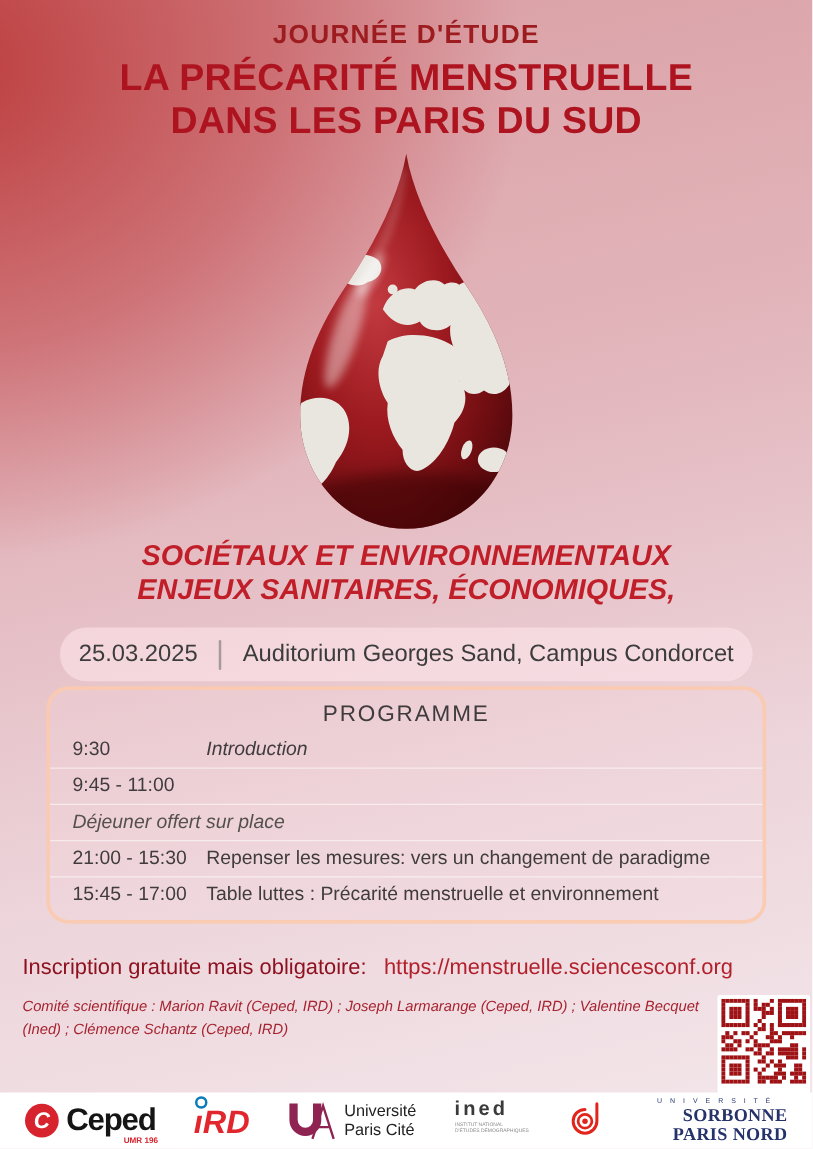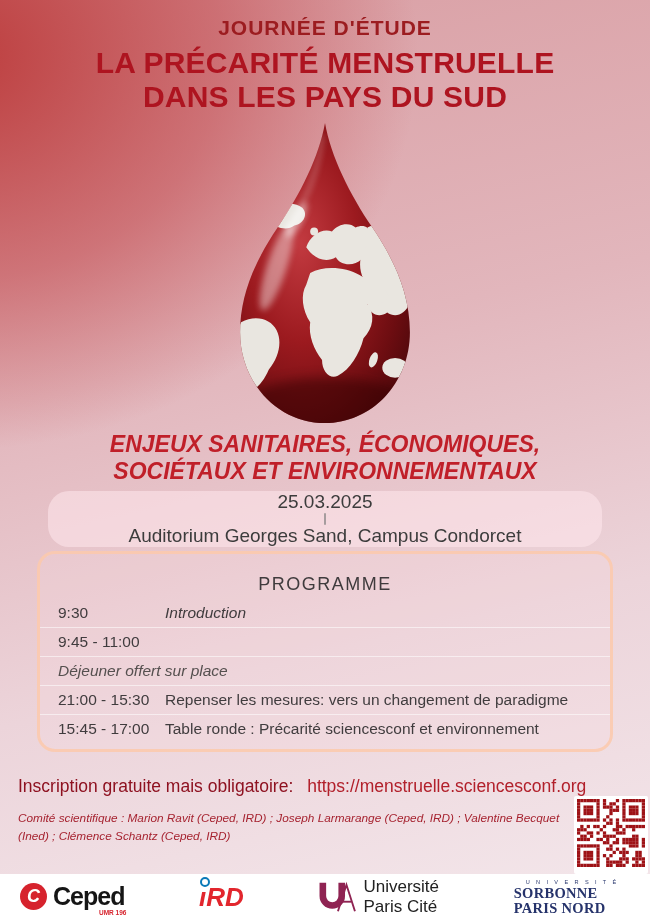--- a/index.html
+++ b/index.html
@@ -10,26 +10,26 @@
       radial-gradient(95% 58% at -6% 6%, rgba(188,58,58,.96) 0%, rgba(196,80,84,.62) 42%, rgba(196,80,84,0) 74%),
       linear-gradient(167deg,#d99ea3 0%,#e2b6bc 38%,#ecd4da 68%,#f4e8ec 100%);
   }
   .kicker{padding-top:16px;text-align:center;font-size:21px;font-weight:700;
     letter-spacing:1px;color:#9c1c20;}
   .title{margin-top:6px;text-align:center;font-size:30px;font-weight:700;
     line-height:1.12;color:#ae1420;letter-spacing:.2px;}
   .drop-wrap{width:230px;height:312px;margin:4px auto 0;}
   .subtitle{margin-top:2px;text-align:center;font-style:italic;font-weight:700;
     font-size:23px;line-height:1.18;color:#c01f29;}
-  .date-pill{width:554px;height:56px;margin:6px auto 0;border-radius:21px;
+  .date-pill{width:554px;height:43px;margin:17px auto 0;border-radius:21px;
     background:rgba(255,232,236,.55);display:flex;align-items:center;justify-content:center;
-    font-size:19px;color:#3c3c3c;flex-direction:column;}
+    font-size:19px;color:#3c3c3c;}
   .date-sep{width:2px;height:24px;background:#7b7b7b;opacity:.65;margin:0 17px;border-radius:1px;}
   .programme{width:570px;margin:4px auto 0;border:3px solid rgba(252,201,172,.85);
-    border-radius:18px;background:rgba(248,219,224,.20);padding:18px 0 6px;}
+    border-radius:18px;background:rgba(248,219,224,.20);padding:7px 0 6px;}
   .prog-heading{text-align:center;font-size:18px;letter-spacing:1.5px;color:#3f3b3d;
     font-weight:400;padding:2px 0 4px;}
   .prog-row{display:flex;align-items:flex-end;padding:5px 0 5px 18px;font-size:15.5px;
     color:#403c3e;min-height:17px;}
   .prog-row + .prog-row{border-top:1px solid rgba(255,255,255,.55);}
   .prog-time{flex:0 0 107px;}
   .prog-label{flex:1;padding-right:10px;}
   .it{font-style:italic;}
   .lunch{color:#55504f;}
   .registration{margin:24px 0 0 18px;font-size:17.5px;}
@@ -44,42 +44,42 @@
   .ceped{display:flex;align-items:center;gap:6px;position:relative;}
   .ceped-disc{width:27px;height:27px;border-radius:50%;background:#d6232d;color:#fff;
     display:flex;align-items:center;justify-content:center;font-weight:700;font-size:18px;font-style:italic;}
   .ceped-name{font-size:25px;font-weight:700;letter-spacing:-1px;color:#151515;line-height:1;}
   .ceped-umr{position:absolute;right:-2px;bottom:-6px;font-size:6.5px;color:#d6232d;font-weight:700;}
   
   .ird{position:relative;font-size:26px;font-weight:700;font-style:italic;color:#e2262d;line-height:1;}
   .ird-dot{position:absolute;left:1px;top:-7px;width:6px;height:6px;border:2px solid #0a7ab8;border-radius:50%;background:#fff;}
   
   .upc{display:flex;align-items:center;gap:7px;}
-  .upc-text{font-size:17px;color:#222;line-height:1.12;}
+  .upc-text{font-size:13px;color:#222;line-height:1.12;}
   
   .ined{display:flex;align-items:flex-start;gap:4px;}
   .ined-col{display:flex;flex-direction:column;}
   .ined-name{font-size:16px;font-weight:700;letter-spacing:2.5px;color:#3a3a3a;line-height:1;}
   .ined-tag{font-size:6px;transform:scale(.66);transform-origin:left top;color:#8a8a8a;line-height:1.25;white-space:nowrap;margin-top:2px;}
   
-  .uspn{display:flex;flex-direction:column;align-items:flex-start;line-height:1;}
+  .uspn{display:flex;flex-direction:column;align-items:flex-end;line-height:1;}
   .uspn-top{font-size:7px;transform:scale(.8);letter-spacing:3px;color:#2c3a70;margin-bottom:1px;}
   .uspn-big{font-family:"Liberation Serif",serif;font-weight:700;font-size:14.5px;
     letter-spacing:.3px;color:#26336b;}
 </style>
 </head>
 <body>
 
 <div class="poster">
 
   <div class="kicker">JOURNÉE D'ÉTUDE</div>
 
   <div class="title">
     <div>LA PRÉCARITÉ MENSTRUELLE</div>
-    <div>DANS LES PAYS DU SUD</div>
+    <div>DANS LES PARIS DU SUD</div>
   </div>
 
   <div class="drop-wrap">
     <svg width="230" height="312" viewBox="0 0 230 316">
       <defs>
         <radialGradient id="gBody" cx="36%" cy="40%" r="78%">
           <stop offset="0%" stop-color="#c23a40"></stop>
           <stop offset="42%" stop-color="#9c1a1f"></stop>
           <stop offset="78%" stop-color="#6d0d11"></stop>
           <stop offset="100%" stop-color="#4c080b"></stop>
@@ -110,22 +110,22 @@
           <ellipse cx="186" cy="254" rx="13" ry="10"></ellipse>
         </g>
         <ellipse cx="66" cy="152" rx="10" ry="46" fill="#ffffff" opacity=".42" filter="url(#b3)" transform="rotate(18 66 152)"></ellipse>
         <ellipse cx="86" cy="104" rx="6" ry="20" fill="#ffffff" opacity=".5" filter="url(#b3)" transform="rotate(28 86 104)"></ellipse>
         <path d="M112 18 C 110 40 104 64 92 88" stroke="#ffffff" stroke-width="3" fill="none" opacity=".35" filter="url(#b3)"></path>
       </g>
     </svg>
   </div>
 
   <div class="subtitle">
+    <div>SOCIÉTAUX ET ENVIRONNEMENTAUX</div>
     <div>ENJEUX SANITAIRES, ÉCONOMIQUES,</div>
-    <div>SOCIÉTAUX ET ENVIRONNEMENTAUX</div>
   </div>
 
   <div class="date-pill">
     <span>25.03.2025</span>
     <span class="date-sep"></span>
     <span>Auditorium Georges Sand, Campus Condorcet</span>
   </div>
 
   <div class="programme">
     <div class="prog-heading">PROGRAMME</div>
@@ -138,21 +138,21 @@
     </div>
     <div class="prog-row">
       <span class="prog-label it lunch">Déjeuner offert sur place</span>
     </div>
     <div class="prog-row">
       <span class="prog-time">21:00 - 15:30</span>
       <span class="prog-label">Repenser les mesures: vers un changement de paradigme</span>
     </div>
     <div class="prog-row">
       <span class="prog-time">15:45 - 17:00</span>
-      <span class="prog-label">Table ronde : Précarité sciencesconf et environnement</span>
+      <span class="prog-label">Table luttes : Précarité menstruelle et environnement</span>
     </div>
   </div>
 
   <div class="registration">
     <span class="reg-label">Inscription gratuite mais obligatoire:</span>
     <span class="reg-url">https://menstruelle.sciencesconf.org</span>
   </div>
 
   <div class="committee">Comité scientifique : Marion Ravit (Ceped, IRD) ; Joseph Larmarange (Ceped, IRD) ; Valentine Becquet (Ined) ; Clémence Schantz (Ceped, IRD)</div>
 
@@ -405,20 +405,34 @@
         <path d="M5 3 v14 a10 10 0 0 0 20 0 V3" stroke="#8f2352" stroke-width="7" fill="none"></path>
         <path d="M21 33 L30 5 L39 33" stroke="#8f2352" stroke-width="2" fill="none"></path>
         <path d="M25 23 h10" stroke="#8f2352" stroke-width="2"></path>
       </svg>
       <div class="upc-text">
         <div>Université</div>
         <div>Paris Cité</div>
       </div>
     </div>
 
+    <div class="ined">
+      <div class="ined-col">
+        <span class="ined-name">ined</span>
+        <span class="ined-tag">
+          <span>INSTITUT NATIONAL</span><br>
+          <span>D'ÉTUDES DÉMOGRAPHIQUES</span>
+        </span>
+      </div>
+      <svg width="26" height="30" viewBox="0 0 26 30">
+        <circle cx="11" cy="17" r="2.2" fill="#e1251b"></circle>
+        <circle cx="11" cy="17" r="5.5" fill="none" stroke="#e1251b" stroke-width="2.2"></circle>
+        <path d="M11 7.5 a9.5 9.5 0 1 0 9.5 9.5 V3" fill="none" stroke="#e1251b" stroke-width="2.4" stroke-linecap="round"></path>
+      </svg>
+    </div>
 
     <div class="uspn">
       <span class="uspn-top">U N I V E R S I T É</span>
       <span class="uspn-big">SORBONNE</span>
       <span class="uspn-big">PARIS NORD</span>
     </div>
 
   </div>
 </div>
 

